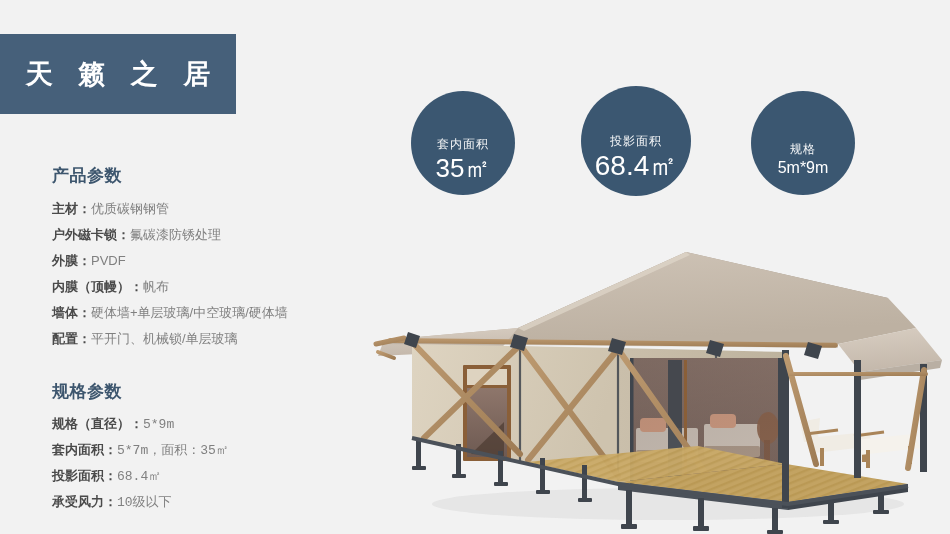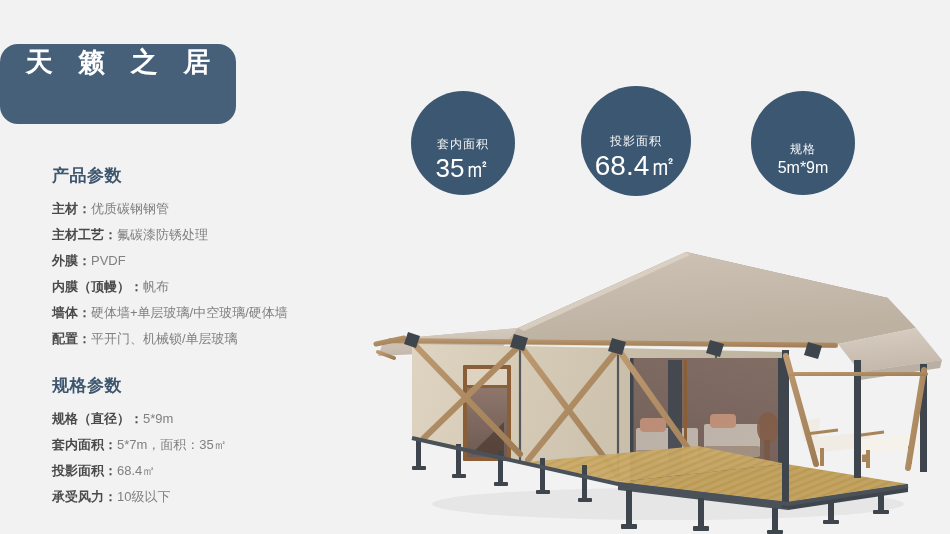--- a/index.html
+++ b/index.html
@@ -22,28 +22,27 @@
     inset: 0;
     width: 950px;
     height: 534px;
     background: #f2f2f2;
   }
 
   
   #title-banner {
     position: absolute;
     left: 0;
-    top: 44px;
+    top: 34px;
     width: 236px;
     height: 80px;
     background: #46607a;
     display: flex;
-    align-items: flex-start;
+    align-items: center;
     justify-content: center;
-    border-radius: 18px;
   }
   #title-text {
     color: #ffffff;
     font-size: 27px;
     font-weight: bold;
     letter-spacing: 9px;
     text-indent: 9px;
     white-space: nowrap;
   }
 
@@ -55,21 +54,21 @@
     width: 330px;
   }
   .section-heading {
     color: #3d566e;
     font-size: 17px;
     font-weight: bold;
     letter-spacing: 0.5px;
     margin-bottom: 9px;
   }
   .spec-group { margin-bottom: 6px; }
-  .spec-group.second { margin-top: 22px; }
+  .spec-group.second { margin-top: 28px; font-family: Liberation Mono, monospace; }
   .spec-row {
     font-size: 13px;
     line-height: 26px;
     white-space: nowrap;
   }
   .spec-label {
     color: #4a4a4a;
     font-weight: bold;
   }
   .spec-value {
@@ -146,21 +145,21 @@
 
   <div id="specs">
 
     <div class="spec-group">
       <div class="section-heading">产品参数</div>
 
       <div class="spec-row">
         <span class="spec-label">主材：</span><span class="spec-value">优质碳钢钢管</span>
       </div>
       <div class="spec-row">
-        <span class="spec-label">主材工艺：</span><span class="spec-value">氟碳漆防锈处理</span>
+        <span class="spec-label">户外磁卡锁：</span><span class="spec-value">氟碳漆防锈处理</span>
       </div>
       <div class="spec-row">
         <span class="spec-label">外膜：</span><span class="spec-value">PVDF</span>
       </div>
       <div class="spec-row">
         <span class="spec-label">内膜（顶幔）：</span><span class="spec-value">帆布</span>
       </div>
       <div class="spec-row">
         <span class="spec-label">墙体：</span><span class="spec-value">硬体墙+单层玻璃/中空玻璃/硬体墙</span>
       </div>

